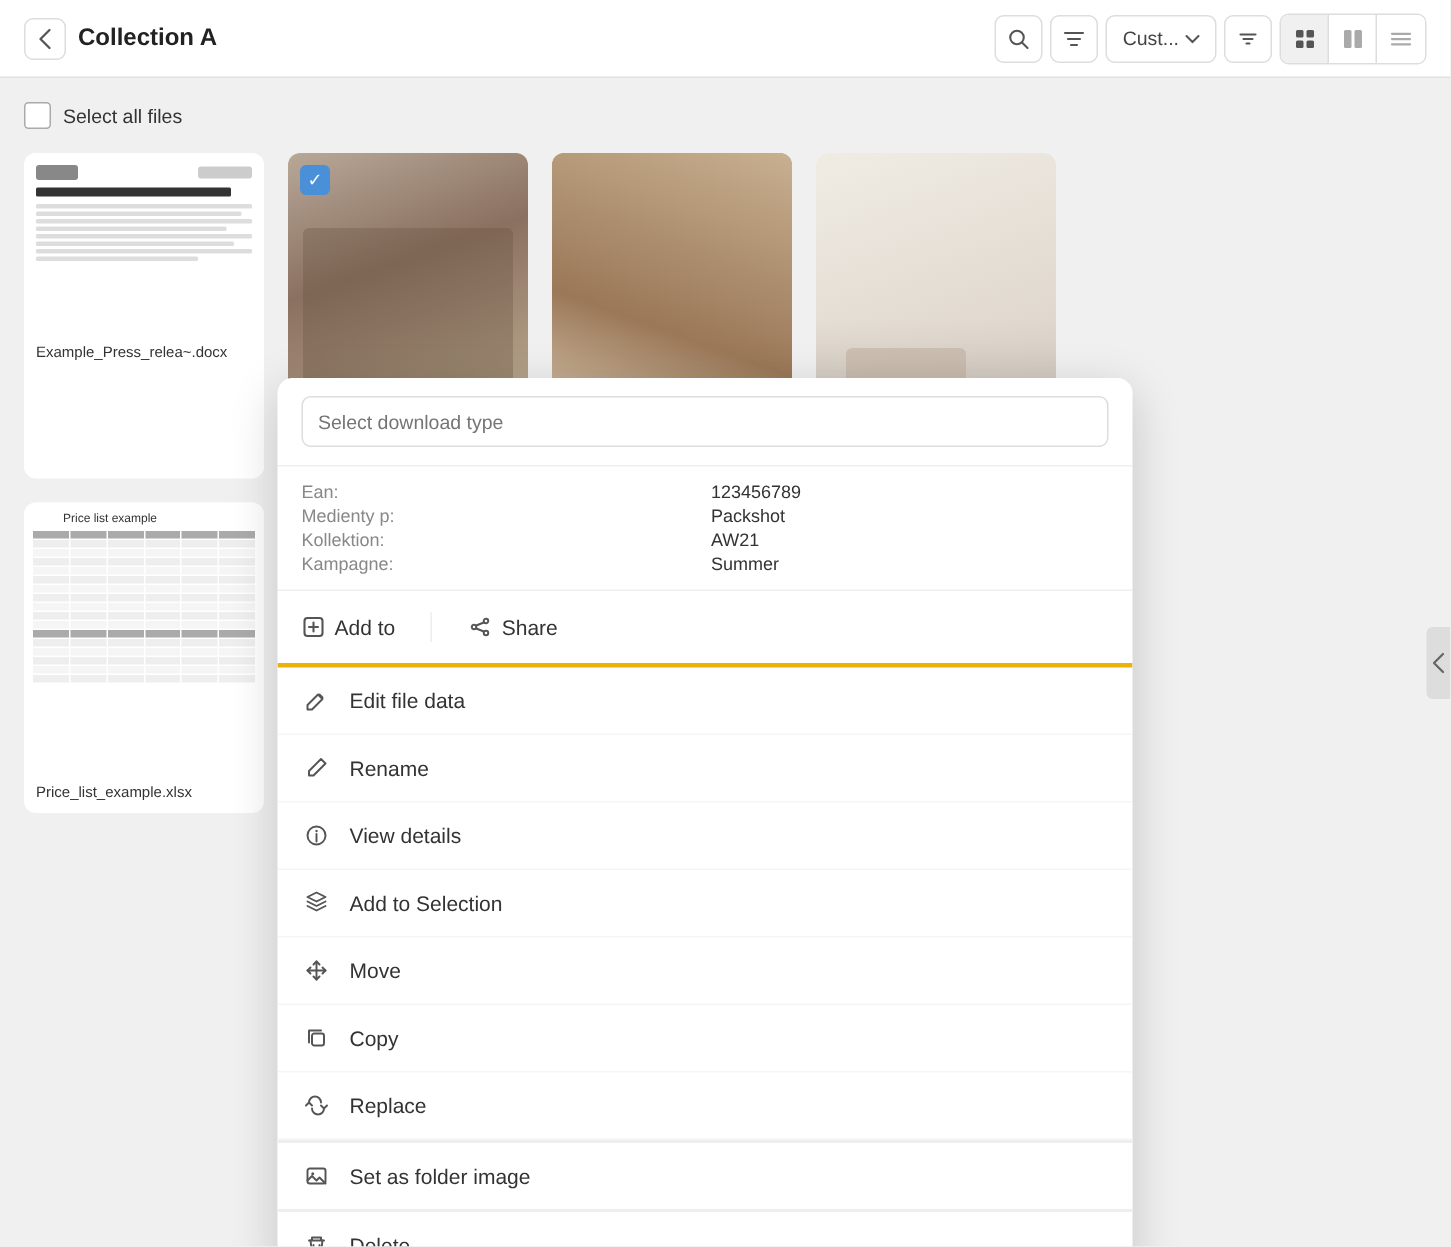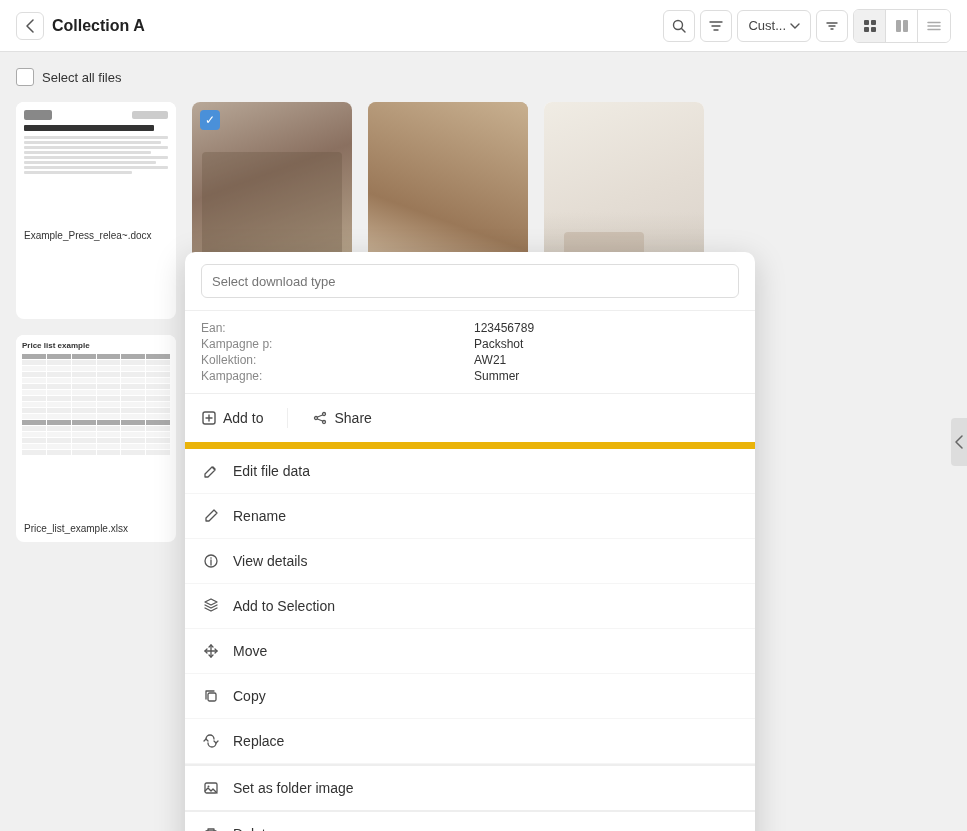--- a/index.html
+++ b/index.html
@@ -36,21 +36,21 @@
     .doc-thumb { background: #fff; display: flex; flex-direction: column; padding: 8px; }
 
     
     .context-panel { position: absolute; top: 200px; left: 185px; width: 570px; background: #fff; border-radius: 10px; box-shadow: 0 8px 32px rgba(0,0,0,0.18); z-index: 20; overflow: hidden; }
 
     
     .download-row { padding: 12px 16px; border-bottom: 1px solid #eee; }
     .download-input { width: 100%; height: 34px; border: 1px solid #ddd; border-radius: 6px; padding: 0 10px; font-size: 13px; color: #999; outline: none; }
 
     
-    .action-header { display: flex; align-items: center; gap: 24px; padding: 14px 16px; border-bottom: 7px solid #eab308; }
+    .action-header { display: flex; align-items: center; gap: 24px; padding: 14px 16px; border-bottom: 3px solid #eab308; }
     .action-header-btn { display: flex; align-items: center; gap: 6px; font-size: 14px; color: #333; cursor: pointer; }
     .action-header-btn svg { color: #555; }
 
     
     .menu-item { display: flex; align-items: center; gap: 12px; padding: 12px 16px; font-size: 14px; color: #333; cursor: pointer; border-bottom: 1px solid #f5f5f5; }
     .menu-item.highlighted { background: #fff; border-top: 2px solid #eee; }
     .menu-icon { width: 20px; height: 20px; display: flex; align-items: center; justify-content: center; color: #555; flex-shrink: 0; }
 
     
     .sidebar-toggle { position: absolute; right: 0; top: 50%; transform: translateY(-50%); width: 16px; height: 48px; background: #ddd; border-radius: 4px 0 0 4px; display: flex; align-items: center; justify-content: center; cursor: pointer; color: #666; font-size: 10px; }
@@ -188,21 +188,21 @@
         <div style="position:absolute;bottom:20px;left:20px;width:80px;height:40px;background:rgba(180,160,140,0.4);border-radius:4px;"></div>
       </div>
       <div class="file-name">Interior_Campaign_3456784.jpg</div>
     </div>
   </div>
 
   <div class="second-row">
 
     <div class="file-card">
       <div class="file-thumb" style="height:180px; background:#fff; padding:6px; overflow:hidden;">
-        <div style="font-size:8px;font-weight:bold;color:#333;margin-bottom:4px;">Price list example</div>
+        <div style="font-size:8px;font-weight:normal;color:#333;margin-bottom:4px;margin-left:20px;">Price list example</div>
         <div style="display:grid;grid-template-columns:repeat(6,1fr);gap:1px;">
           <div style="height:5px;background:#aaa;"></div>
             <div style="height:5px;background:#aaa;"></div>
             <div style="height:5px;background:#aaa;"></div>
             <div style="height:5px;background:#aaa;"></div>
             <div style="height:5px;background:#aaa;"></div>
             <div style="height:5px;background:#aaa;"></div>
           <div style="height:5px;background:#eee;"></div>
             <div style="height:5px;background:#eee;"></div>
             <div style="height:5px;background:#eee;"></div>
@@ -319,21 +319,21 @@
 
   <div class="context-panel">
 
     <div class="download-row">
       <input class="download-input" readonly="" placeholder="Select download type" style="">
     </div>
 
     <div style="display:grid; grid-template-columns:1fr 1fr; padding:10px 16px; border-bottom:1px solid #eee; font-size:12px; gap:2px 8px;">
       <div style="color:#888;">Ean:</div>
       <div style="color:#333;font-weight:500;">123456789</div>
-      <div style="color:#888;">Kampagne p:</div>
+      <div style="color:#888;">Medienty p:</div>
       <div style="color:#333;font-weight:500;">Packshot</div>
       <div style="color:#888;">Kollektion:</div>
       <div style="color:#333;font-weight:500;">AW21</div>
       <div style="color:#888;">Kampagne:</div>
       <div style="color:#333;font-weight:500;">Summer</div>
     </div>
 
     <div class="action-header">
       <div class="action-header-btn">
         <svg width="16" height="16" viewBox="0 0 16 16" fill="none">

